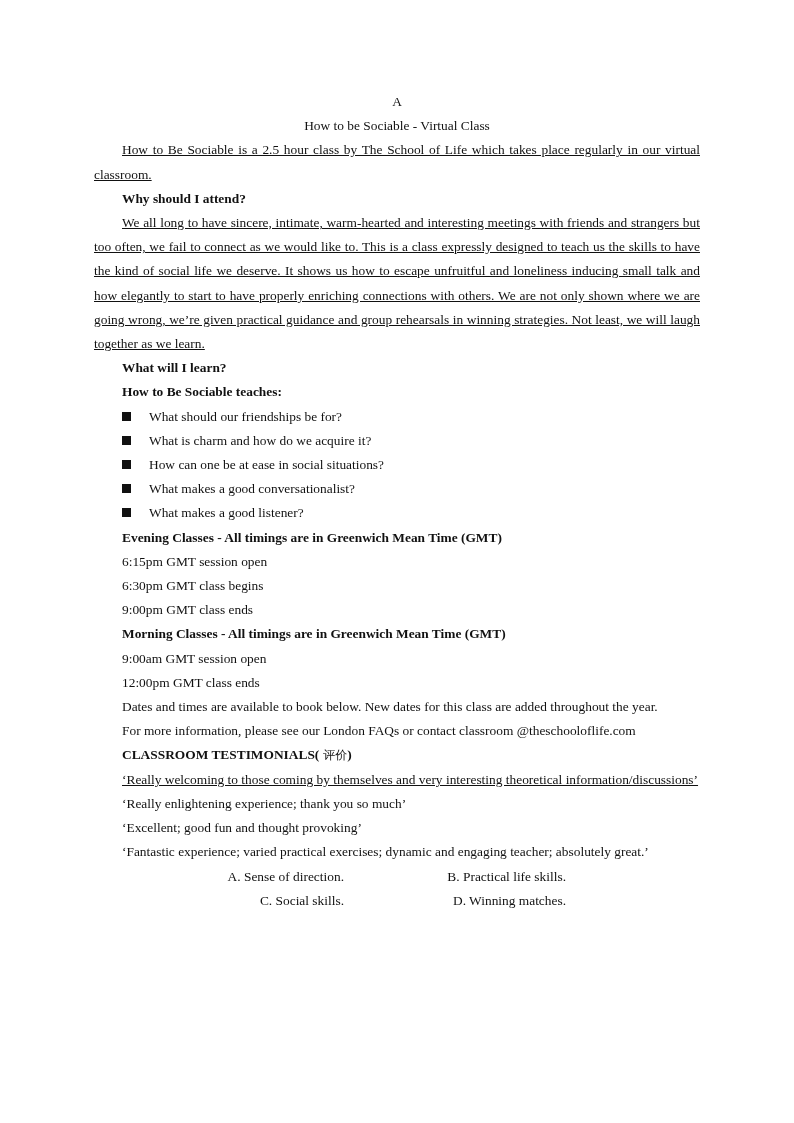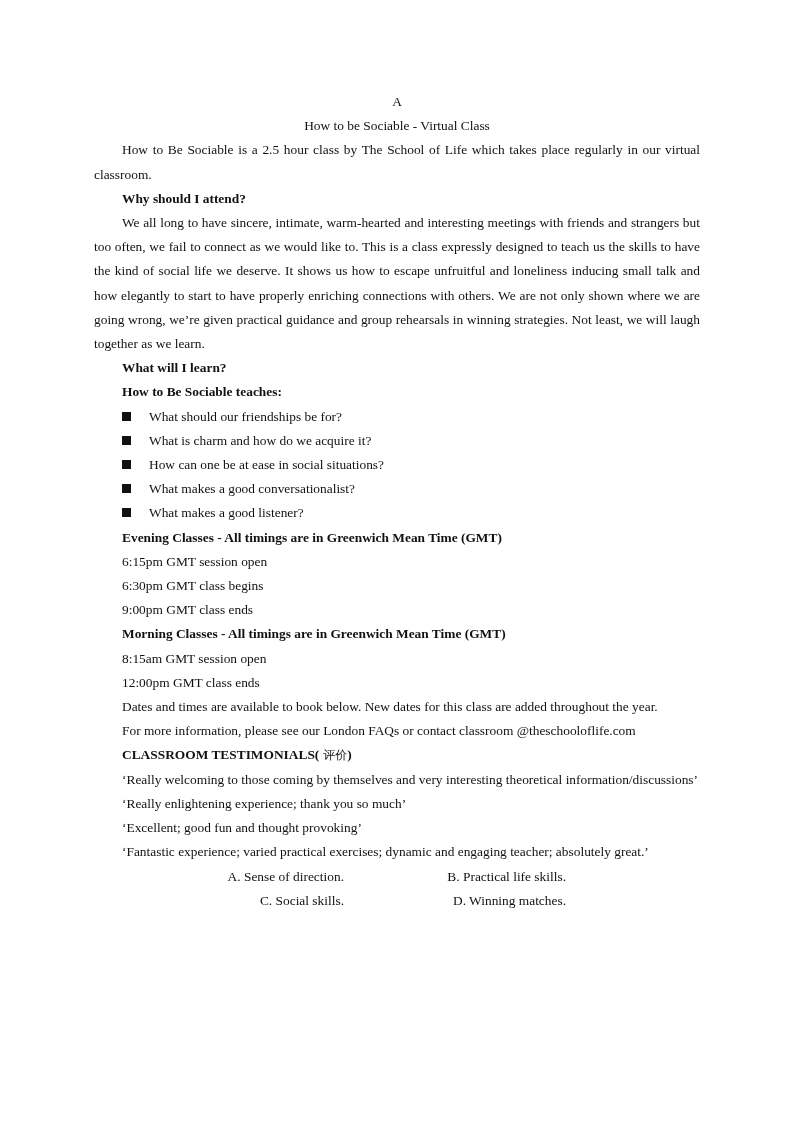--- a/index.html
+++ b/index.html
@@ -3,21 +3,21 @@
 <meta charset="utf-8">
 <style>
   html, body { margin: 0; padding: 0; background: #ffffff; }
   body { width: 794px; height: 1123px; position: relative; overflow: hidden; }
   .page {
     position: absolute; left: 94px; top: 90px; width: 606px;
     font-family: "Liberation Serif", "DejaVu Serif", serif;
     font-size: 13.4px; color: #111111; line-height: 24.2px;
   }
   .center { text-align: center; }
-  .indent { text-indent: 28px; }
+  .indent { text-indent: 28px; text-decoration: underline; }
   .just { text-align: justify; }
   .line { margin: 0; }
   .bold { font-weight: bold; }
   .sub { padding-left: 28px; }
   .bullet-item { padding-left: 28px; display: flex; align-items: center; }
   .bullet { display: inline-block; width: 27px; font-size: 12px; }
   .bullet::before { content: ""; display: inline-block; width: 9px; height: 9px; background: #111; vertical-align: 0px; }
   .opts { display: flex; padding-left: 28px; text-align: right; }
   .opt { width: 222px; }
   .cjk { font-family: "DejaVu Sans", sans-serif; font-weight: normal; font-size: 12px; }
@@ -54,21 +54,21 @@
     <span class="bullet"></span>
     <span>What makes a good listener?</span>
   </div>
 
   <p class="line sub bold">Evening Classes - All timings are in Greenwich Mean Time (GMT)</p>
   <p class="line sub">6:15pm GMT session open</p>
   <p class="line sub">6:30pm GMT class begins</p>
   <p class="line sub">9:00pm GMT class ends</p>
 
   <p class="line sub bold">Morning  Classes - All timings are in Greenwich Mean Time (GMT)</p>
-  <p class="line sub">8:15am GMT session open</p>
+  <p class="line sub">9:00am GMT session open</p>
   <p class="line sub">12:00pm GMT class ends</p>
 
   <p class="line sub">Dates and times are available  to book below. New dates for this class are added throughout the year.</p>
   <p class="line sub">For more information, please see our London FAQs or contact classroom @theschooloflife.com</p>
 
   <p class="line sub bold"><span>CLASSROOM TESTIMONIALS(</span><span class="cjk"> 评价</span><span>)</span></p>
 
   <p class="line indent just" style="text-align-last:auto">‘Really welcoming to those coming by themselves and very interesting theoretical information/discussions’</p>
   <p class="line sub">‘Really  enlightening  experience; thank you so much’</p>
   <p class="line sub">‘Excellent;  good fun and thought provoking’</p>

